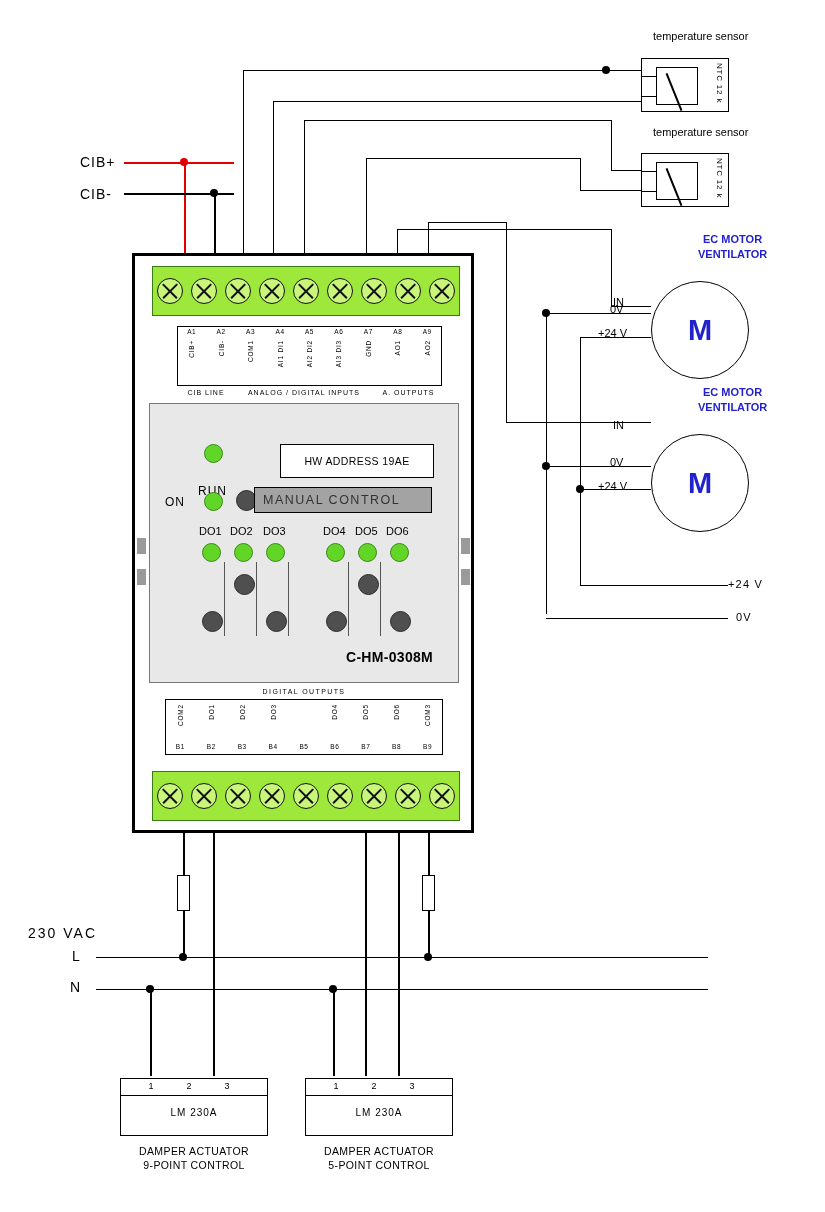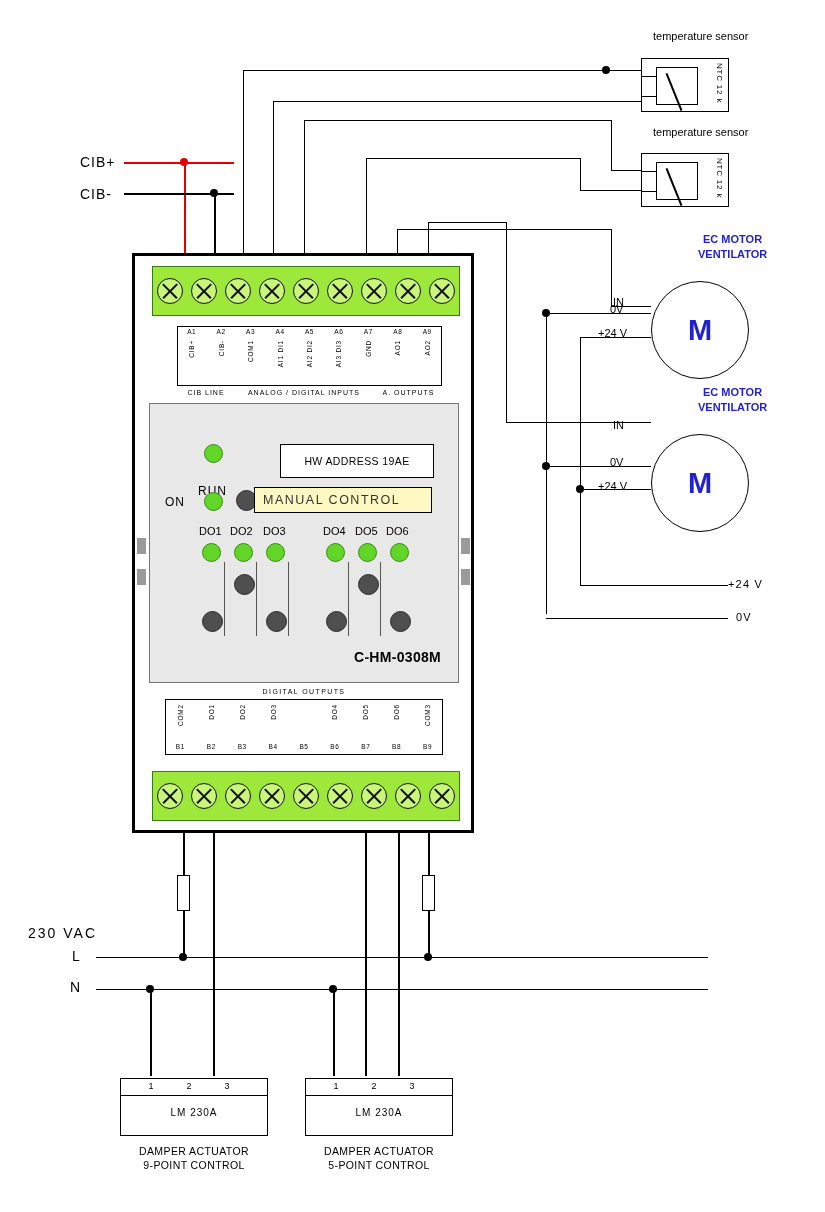--- a/index.html
+++ b/index.html
@@ -148,21 +148,21 @@
     background: #ffffff;
     font-size: 10.5px;
     display: flex;
     align-items: center;
     justify-content: center;
     letter-spacing: 0.4px;
   }
   .manual-box {
     position: absolute;
     border: 1px solid #000000;
-    background: #fef9c3;
+    background: #a3a3a3;
     font-size: 12.5px;
     letter-spacing: 1.5px;
     display: flex;
     align-items: center;
     padding-left: 8px;
     box-sizing: border-box;
     color: #333333;
   }
   .sepline {
     position: absolute;
@@ -462,21 +462,21 @@
       <div class="sepline" style="left:230px; top:158px; height:74px;"></div>
 
       <div class="btn-grey" style="left:84px; top:170px;"></div>
       <div class="btn-grey" style="left:208px; top:170px;"></div>
       <div class="btn-grey" style="left:52px; top:207px;"></div>
       <div class="btn-grey" style="left:116px; top:207px;"></div>
       <div class="btn-grey" style="left:176px; top:207px;"></div>
       <div class="btn-grey" style="left:240px; top:207px;"></div>
 
       <div class="brandname" style="left:37px; top:245px;">FOXX</div>
-      <div class="modelname" style="left:204px; top:245px;">C-HM-0308M</div>
+      <div class="modelname" style="left:196px; top:245px;">C-HM-0308M</div>
     </div>
 
     <div class="side-tab" style="left:2px; top:282px;"></div>
     <div class="side-tab" style="left:2px; top:313px;"></div>
     <div class="side-tab" style="left:326px; top:282px;"></div>
     <div class="side-tab" style="left:326px; top:313px;"></div>
 
     <div class="lbl lbl-xs" style="left:14px; top:432px; width:310px; text-align:center; letter-spacing:1.4px;">DIGITAL OUTPUTS</div>
 
     <div class="pinbox" style="left:30px; top:443px; width:278px; height:56px;"></div>

